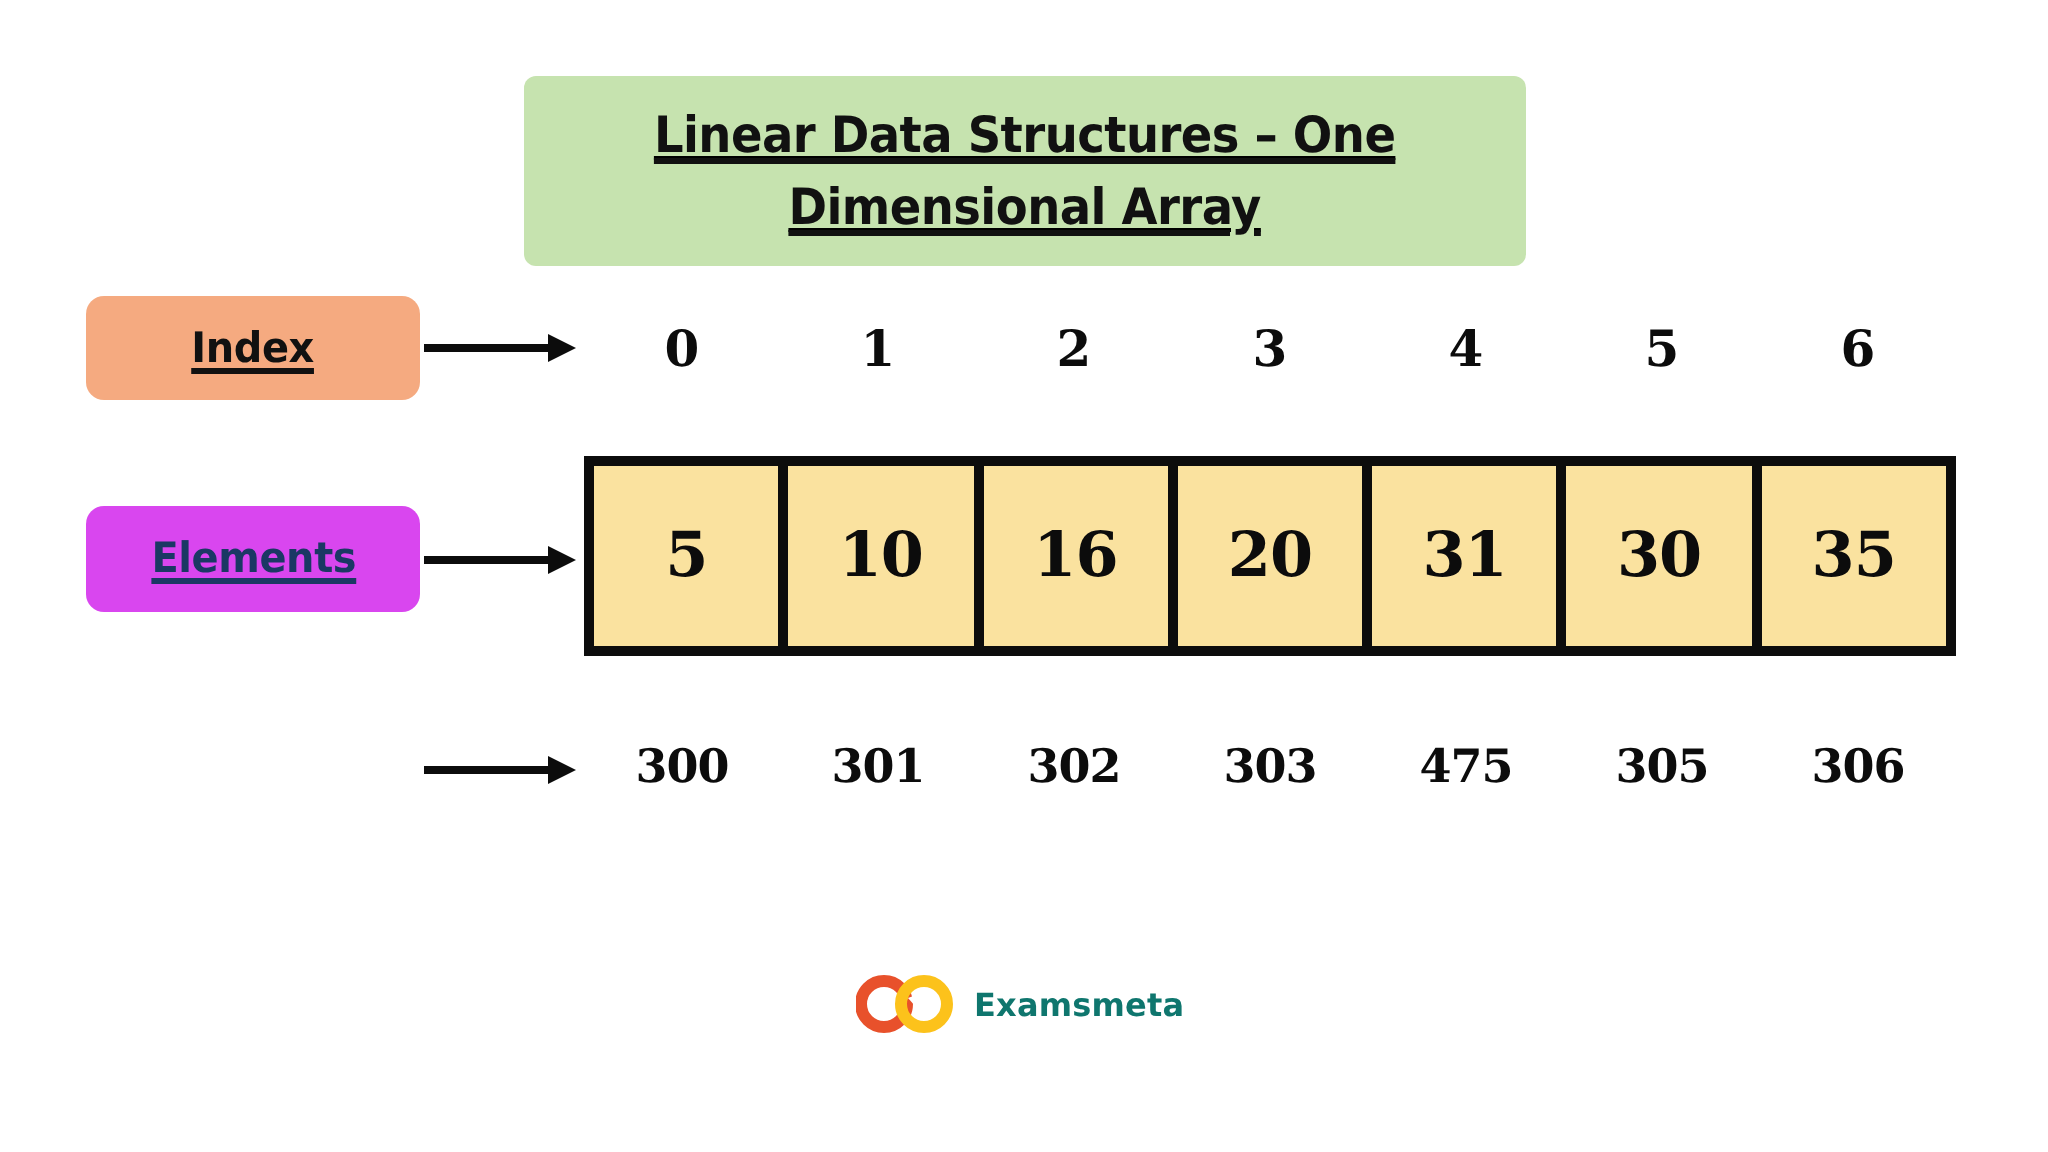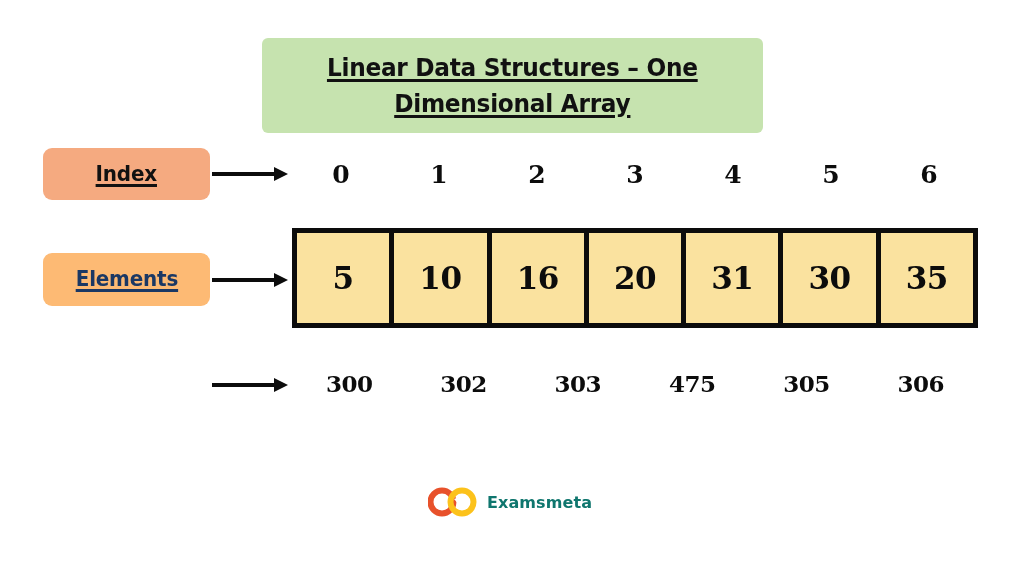--- a/index.html
+++ b/index.html
@@ -27,20 +27,21 @@
     top: 38px;
     width: 501px;
     height: 95px;
     background: #c6e3af;
     border-radius: 6px;
     display: flex;
     align-items: center;
     justify-content: center;
     box-sizing: border-box;
     padding: 0 10px;
+    text-decoration: underline;
   }
   .title-text {
     font-family: "DejaVu Sans", sans-serif;
     font-weight: bold;
     font-size: 25px;
     line-height: 1.42;
     color: #111111;
     text-align: center;
     text-decoration: underline;
     text-decoration-thickness: 3px;
@@ -75,21 +76,21 @@
   #chip-index {
     top: 148px;
     height: 52px;
     background: #f5aa80;
   }
   #chip-index .chip-text { color: #111111; }
 
   #chip-elements {
     top: 253px;
     height: 53px;
-    background: #fdba74;
+    background: #d946ef;
   }
   #chip-elements .chip-text { color: #1b3864; }
 
   #chip-memory {
     top: 358px;
     height: 107px;
     background: #c6e3af;
   }
   #chip-memory .chip-text { color: #215015; }
   #chip-memory .chip-text span { display: block; }
@@ -226,20 +227,21 @@
     <div class="array-cell">35</div>
   </div>
 
   <svg class="arrow" id="arrow-memory" viewBox="0 0 76 20">
     <line x1="0" y1="10" x2="64" y2="10" stroke="#0c0c0c" stroke-width="4"></line>
     <polygon points="62,3 76,10 62,17" fill="#0c0c0c"></polygon>
   </svg>
 
   <div class="num-row" id="memory-row">
     <div class="cellnum">300</div>
+    <div class="cellnum">301</div>
     <div class="cellnum">302</div>
     <div class="cellnum">303</div>
     <div class="cellnum">475</div>
     <div class="cellnum">305</div>
     <div class="cellnum">306</div>
   </div>
 
   <div class="logo">
     <svg class="logo-mark" viewBox="0 0 50 30">
       <circle cx="14" cy="15" r="11.5" fill="none" stroke="#e8512b" stroke-width="6"></circle>

